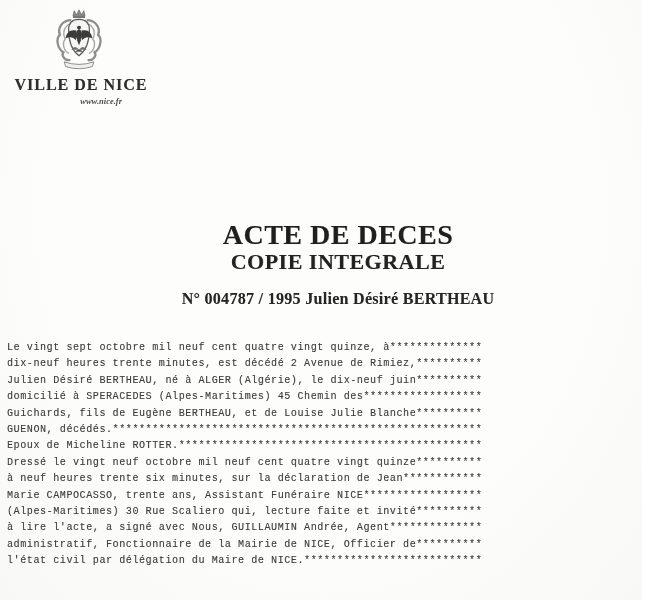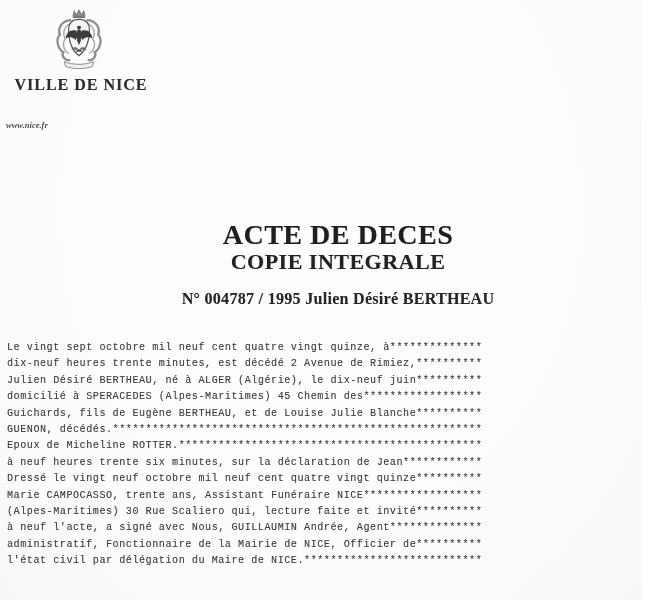--- a/index.html
+++ b/index.html
@@ -37,26 +37,26 @@
     font-weight: 600;
     letter-spacing: 1px;
     color: #2e2e2e;
     white-space: nowrap;
     text-shadow: 0.3px 0.3px 0.6px rgba(46,46,46,0.35);
   }
   .logo-url {
     position: absolute;
     left: 6px; top: 96px;
     width: 116px;
+    text-align: right;
     font-family: "Liberation Serif", serif;
     font-style: italic;
     font-weight: bold;
     font-size: 8.5px;
     color: #4c4c4c;
-    margin-top: 24px;
   }
 
   
   .title-main {
     position: absolute;
     left: 0; top: 220px;
     width: 676px;
     text-align: center;
     font-family: "Liberation Serif", serif;
     font-weight: bold;
@@ -151,22 +151,22 @@
   <h3 class="title-ref" style="margin:0">N° 004787 / 1995 Julien Désiré BERTHEAU</h3>
 
   <section class="act-body">
     <div class="act-line">Le vingt sept octobre mil neuf cent quatre vingt quinze, à**************</div>
     <div class="act-line">dix-neuf heures trente minutes, est décédé 2 Avenue de Rimiez,**********</div>
     <div class="act-line">Julien Désiré BERTHEAU, né à ALGER (Algérie), le dix-neuf juin**********</div>
     <div class="act-line">domicilié à SPERACEDES (Alpes-Maritimes) 45 Chemin des******************</div>
     <div class="act-line">Guichards, fils de Eugène BERTHEAU, et de Louise Julie Blanche**********</div>
     <div class="act-line">GUENON, décédés.********************************************************</div>
     <div class="act-line">Epoux de Micheline ROTTER.**********************************************</div>
+    <div class="act-line">Dressé le vingt neuf octobre mil neuf cent quatre vingt quinze**********</div>
     <div class="act-line">à neuf heures trente six minutes, sur la déclaration de Jean************</div>
-    <div class="act-line">Dressé le vingt neuf octobre mil neuf cent quatre vingt quinze**********</div>
     <div class="act-line">Marie CAMPOCASSO, trente ans, Assistant Funéraire NICE******************</div>
     <div class="act-line">(Alpes-Maritimes) 30 Rue Scaliero qui, lecture faite et invité**********</div>
-    <div class="act-line">à neuf l'acte, a signé avec Nous, GUILLAUMIN Andrée, Agent**************</div>
+    <div class="act-line">à lire l'acte, a signé avec Nous, GUILLAUMIN Andrée, Agent**************</div>
     <div class="act-line">administratif, Fonctionnaire de la Mairie de NICE, Officier de**********</div>
     <div class="act-line">l'état civil par délégation du Maire de NICE.***************************</div>
   </section>
 
 </div>
 
 </body></html>

